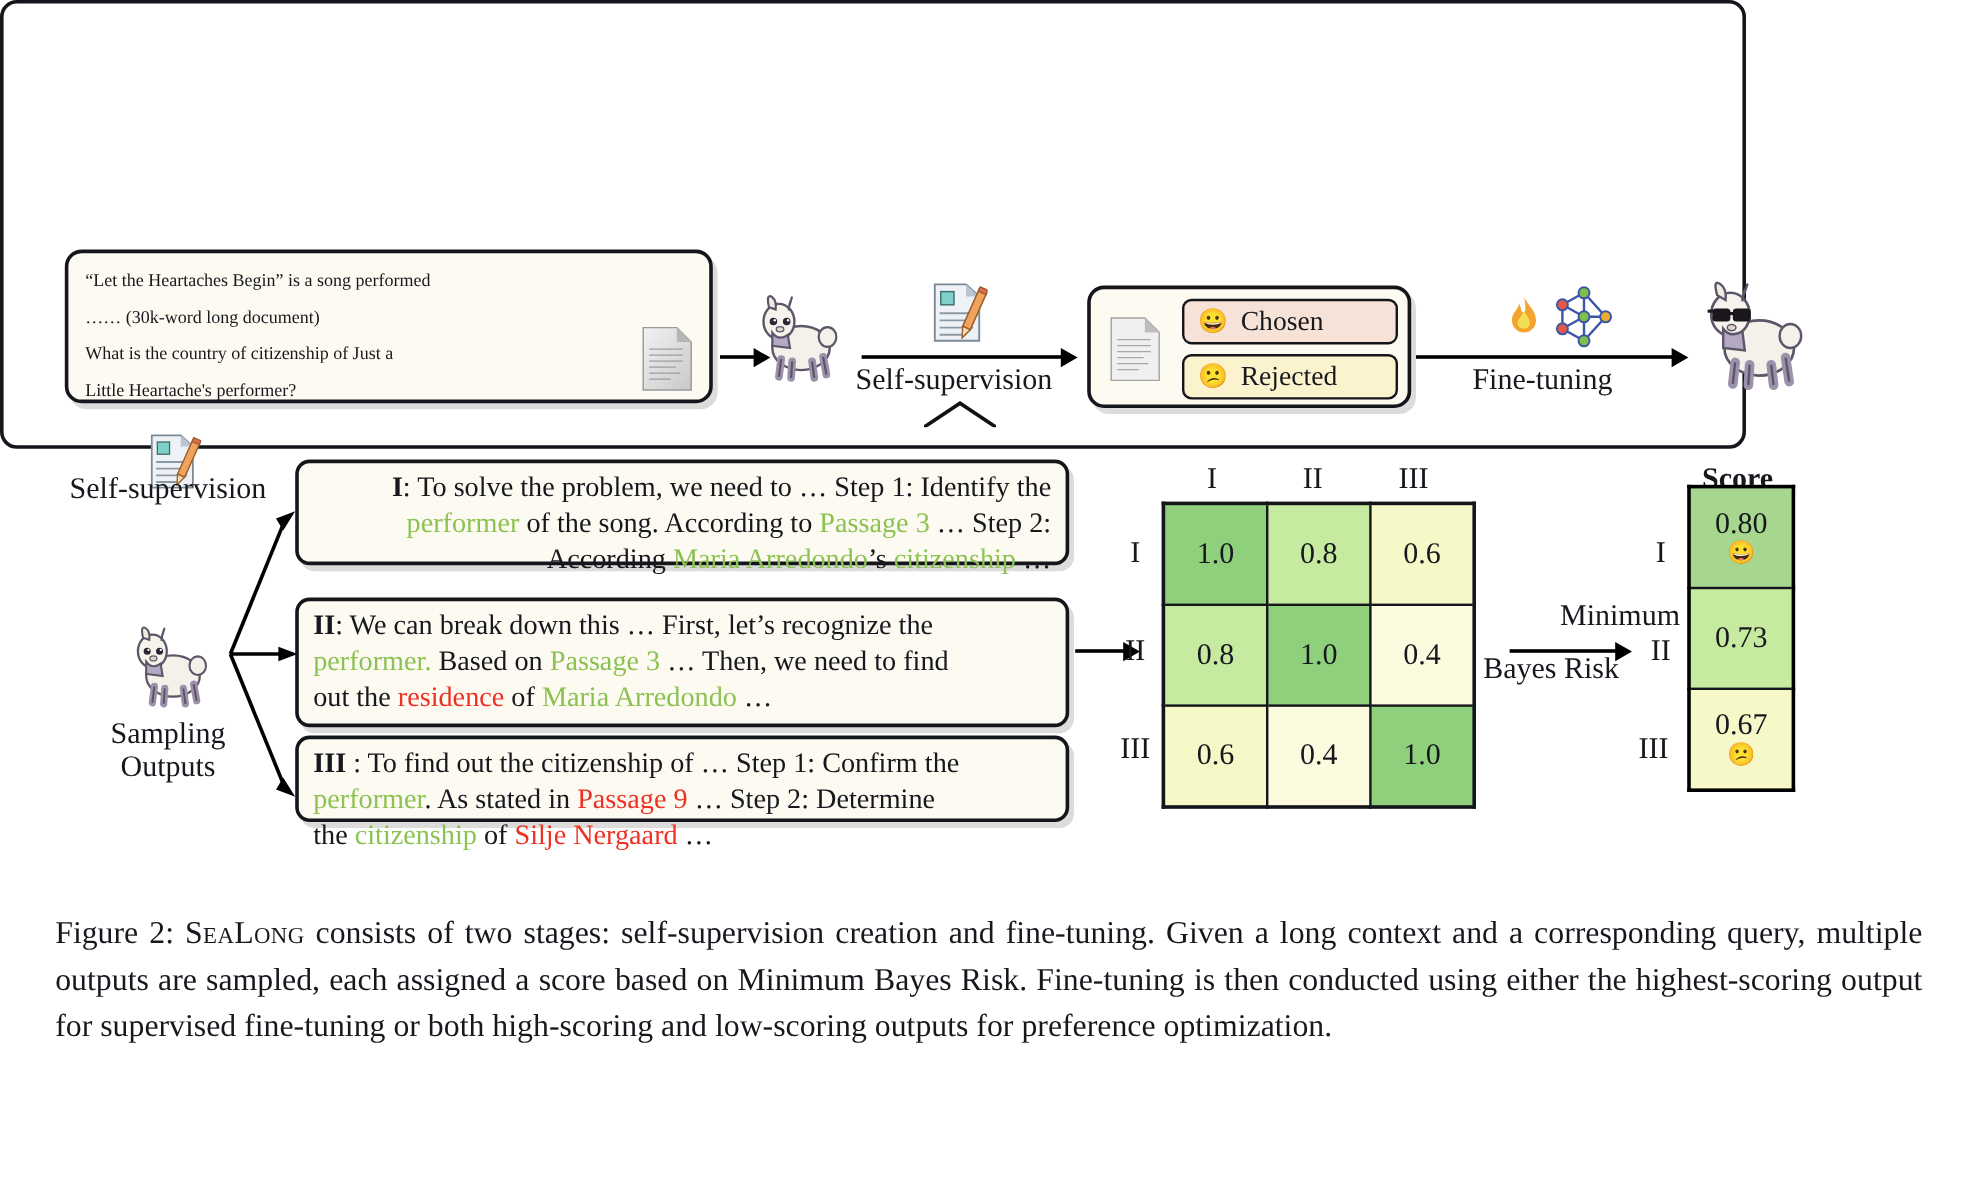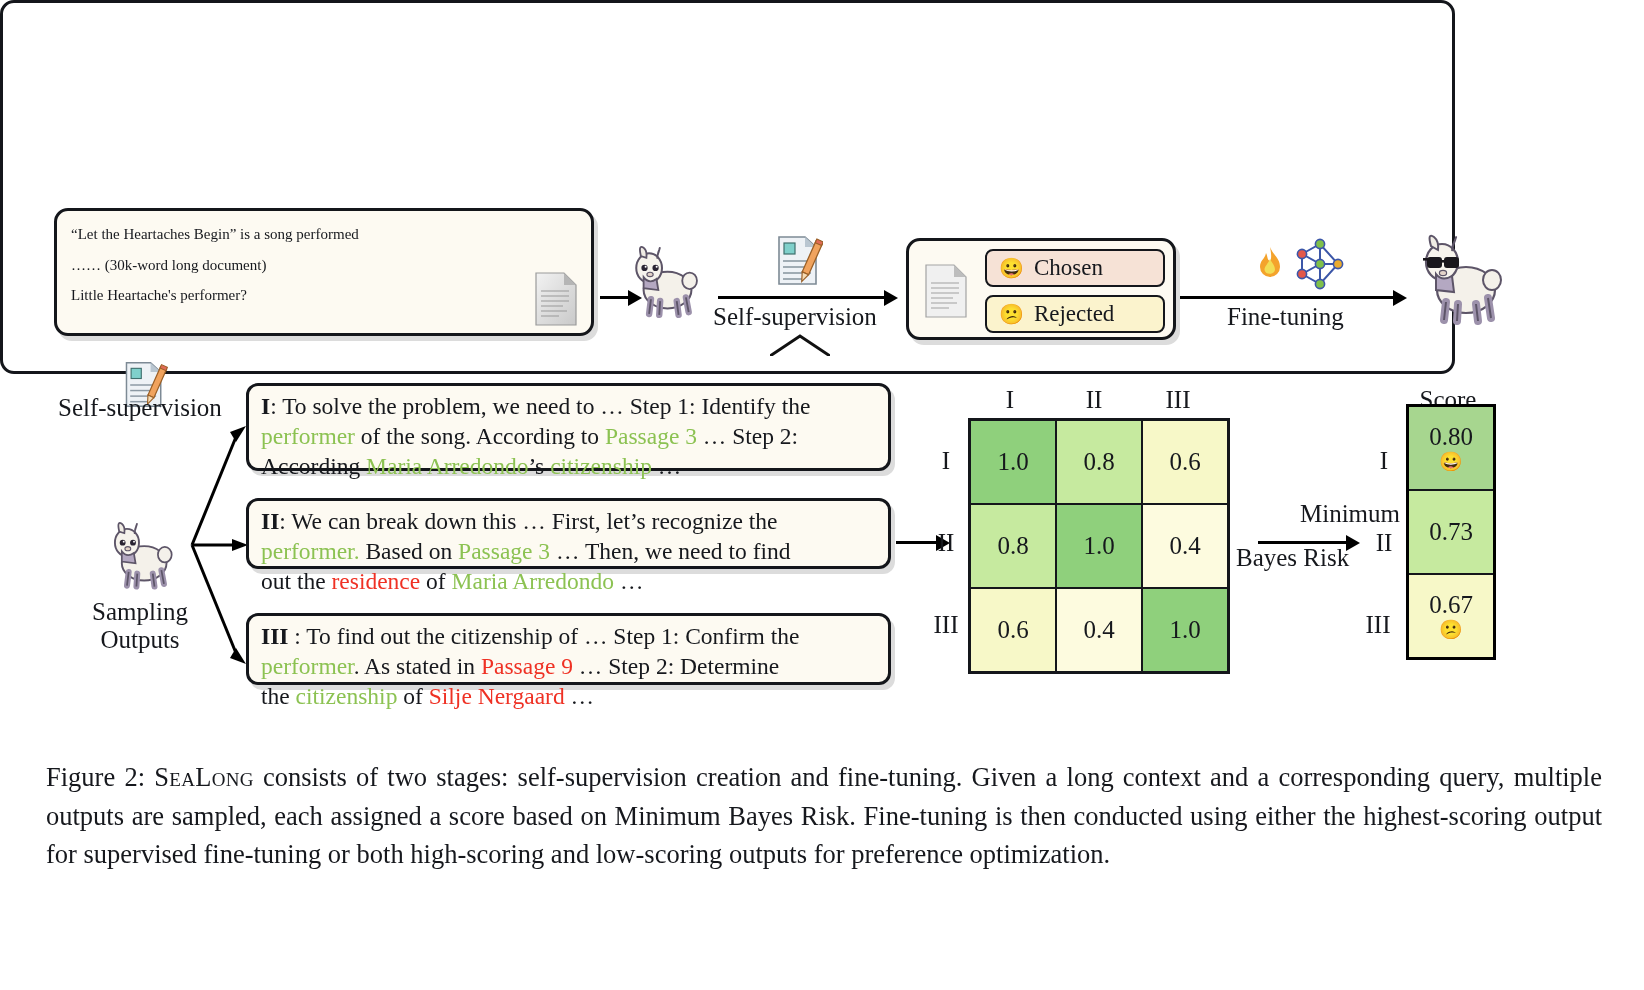--- a/index.html
+++ b/index.html
@@ -109,22 +109,22 @@
     position: absolute;
     left: 246px;
     width: 645px;
     background: #fdfaf2;
     border: 3px solid #14161b;
     border-radius: 12px;
     box-sizing: border-box;
     padding: 5px 12px 6px 12px;
     box-shadow: 4px 5px 0 rgba(60,60,60,0.18);
   }
-  #out-1 { top: 383px; height: 88px; }
-  #out-2 { top: 498px; height: 71px; }
+  #out-1 { top: 383px; height: 88px; text-align: right; }
+  #out-2 { top: 498px; height: 108px; }
   #out-3 { top: 613px; height: 72px; }
   .out-line {
     font-size: 23.5px;
     line-height: 30px;
     white-space: nowrap;
   }
   .rom { font-weight: bold; }
   .g { color: #8cc252; }
   .r { color: #ef3124; }
 
@@ -180,20 +180,21 @@
     font-variant: small-caps;
     letter-spacing: 0.3px;
   }
 </style>
 </head>
 <body>
 
 <div class="panel" id="query-box">
   <div class="qline">“Let the Heartaches Begin” is a song performed</div>
   <div class="qline"> …… (30k-word long document)</div>
+  <div class="qline">What is the country of citizenship of Just a</div>
   <div class="qline">Little Heartache's performer?</div>
   <svg id="doc-thumb-query" viewBox="0 0 46 56">
     <defs>
         <linearGradient id="dg1" x1="0" y1="0" x2="1" y2="1">
       <stop offset="0" stop-color="#f2f2f2"></stop>
           <stop offset="1" stop-color="#c9c9c9"></stop>
         </linearGradient>
       </defs>
     <path d="M3 2 H31 L43 14 V54 H3 Z" fill="url(#dg1)" stroke="#9a9a9a" stroke-width="1.2"></path>
     <path d="M31 2 L43 14 H31 Z" fill="#b5b5b5"></path>
@@ -419,21 +420,21 @@
         <td style="background: rgb(143, 208, 124);">1.0</td>
       </tr>
     </tbody>
   </table>
 
 <div class="arrow-line" style="left:1258px; top:541px; width:92px;"></div>
 <div class="arrow-head" style="left:1346px; top:535px;"></div>
 <div class="label" style="left:1300px; top:500px;">Minimum</div>
 <div class="label" style="left:1236px; top:544px;">Bayes Risk</div>
 
-<div class="colhdr" style="left:1418px; top:386px; width:60px;">Score</div>
+<div class="colhdr" style="left:1418px; top:386px; width:60px;font-weight:bold;">Score</div>
 <div class="rowhdr" style="left:1364px; top:447px;">I</div>
 <div class="rowhdr" style="left:1364px; top:529px;">II</div>
 <div class="rowhdr" style="left:1358px; top:611px;">III</div>
 
 <table id="score-col">
     <tbody>
       <tr>
         <td style="background: rgb(167, 214, 143);">
           <div>0.80</div>
           <span class="emo">😀</span>

